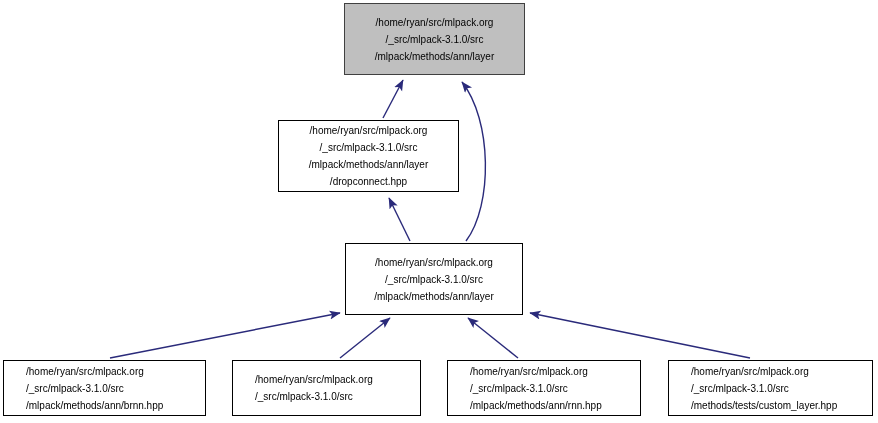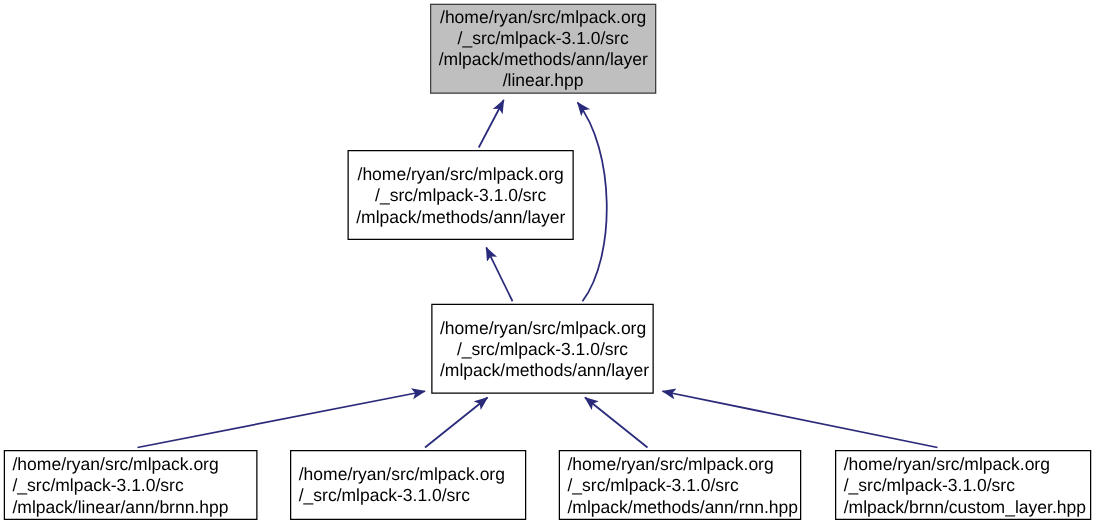--- a/index.html
+++ b/index.html
@@ -33,25 +33,25 @@
     display: flex;
     flex-direction: column;
     justify-content: center;
     z-index: 2;
   }
   .node.root {
     background: #bfbfbf;
     border: 1px solid #404040;
   }
   .node .line {
-    font-size: 14px;
+    font-size: 10px;
     line-height: 17px;
     color: #000000;
     white-space: pre;
-    padding: 0 6px;
+    padding: 0 22px;
   }
   .node.centered .line {
     text-align: center;
   }
   .node.lefted .line {
     text-align: left;
   }
   
   #node-linear      { left: 344px; top: 3px;   width: 181px; height: 72px; }
   #node-dropconnect { left: 278px; top: 120px; width: 181px; height: 72px; }
@@ -85,51 +85,51 @@
 
     <path d="M 518,358 L 468,318" stroke="#2a2a7a" stroke-width="1.4" fill="none" marker-end="url(#arrowhead)"></path>
 
     <path d="M 750,358 L 530,313" stroke="#2a2a7a" stroke-width="1.4" fill="none" marker-end="url(#arrowhead)"></path>
   </svg>
 
   <div class="node root centered" id="node-linear">
     <div class="line">/home/ryan/src/mlpack.org</div>
     <div class="line">/_src/mlpack-3.1.0/src</div>
     <div class="line">/mlpack/methods/ann/layer</div>
-    <div class="line">/linear.hpp</div>
   </div>
 
   <div class="node centered" id="node-dropconnect">
     <div class="line">/home/ryan/src/mlpack.org</div>
     <div class="line">/_src/mlpack-3.1.0/src</div>
     <div class="line">/mlpack/methods/ann/layer</div>
+    <div class="line">/dropconnect.hpp</div>
   </div>
 
   <div class="node centered" id="node-layer">
     <div class="line">/home/ryan/src/mlpack.org</div>
     <div class="line">/_src/mlpack-3.1.0/src</div>
     <div class="line">/mlpack/methods/ann/layer</div>
   </div>
 
   <div class="node lefted" id="node-brnn">
     <div class="line">/home/ryan/src/mlpack.org</div>
     <div class="line">/_src/mlpack-3.1.0/src</div>
-    <div class="line">/mlpack/linear/ann/brnn.hpp</div>
+    <div class="line">/mlpack/methods/ann/brnn.hpp</div>
   </div>
 
   <div class="node lefted" id="node-ffn">
     <div class="line">/home/ryan/src/mlpack.org</div>
     <div class="line">/_src/mlpack-3.1.0/src</div>
   </div>
 
   <div class="node lefted" id="node-rnn">
     <div class="line">/home/ryan/src/mlpack.org</div>
     <div class="line">/_src/mlpack-3.1.0/src</div>
     <div class="line">/mlpack/methods/ann/rnn.hpp</div>
   </div>
 
   <div class="node lefted" id="node-custom">
     <div class="line">/home/ryan/src/mlpack.org</div>
     <div class="line">/_src/mlpack-3.1.0/src</div>
-    <div class="line">/mlpack/brnn/custom_layer.hpp</div>
+    <div class="line">/methods/tests/custom_layer.hpp</div>
   </div>
 
 </div>
 
 </body></html>

